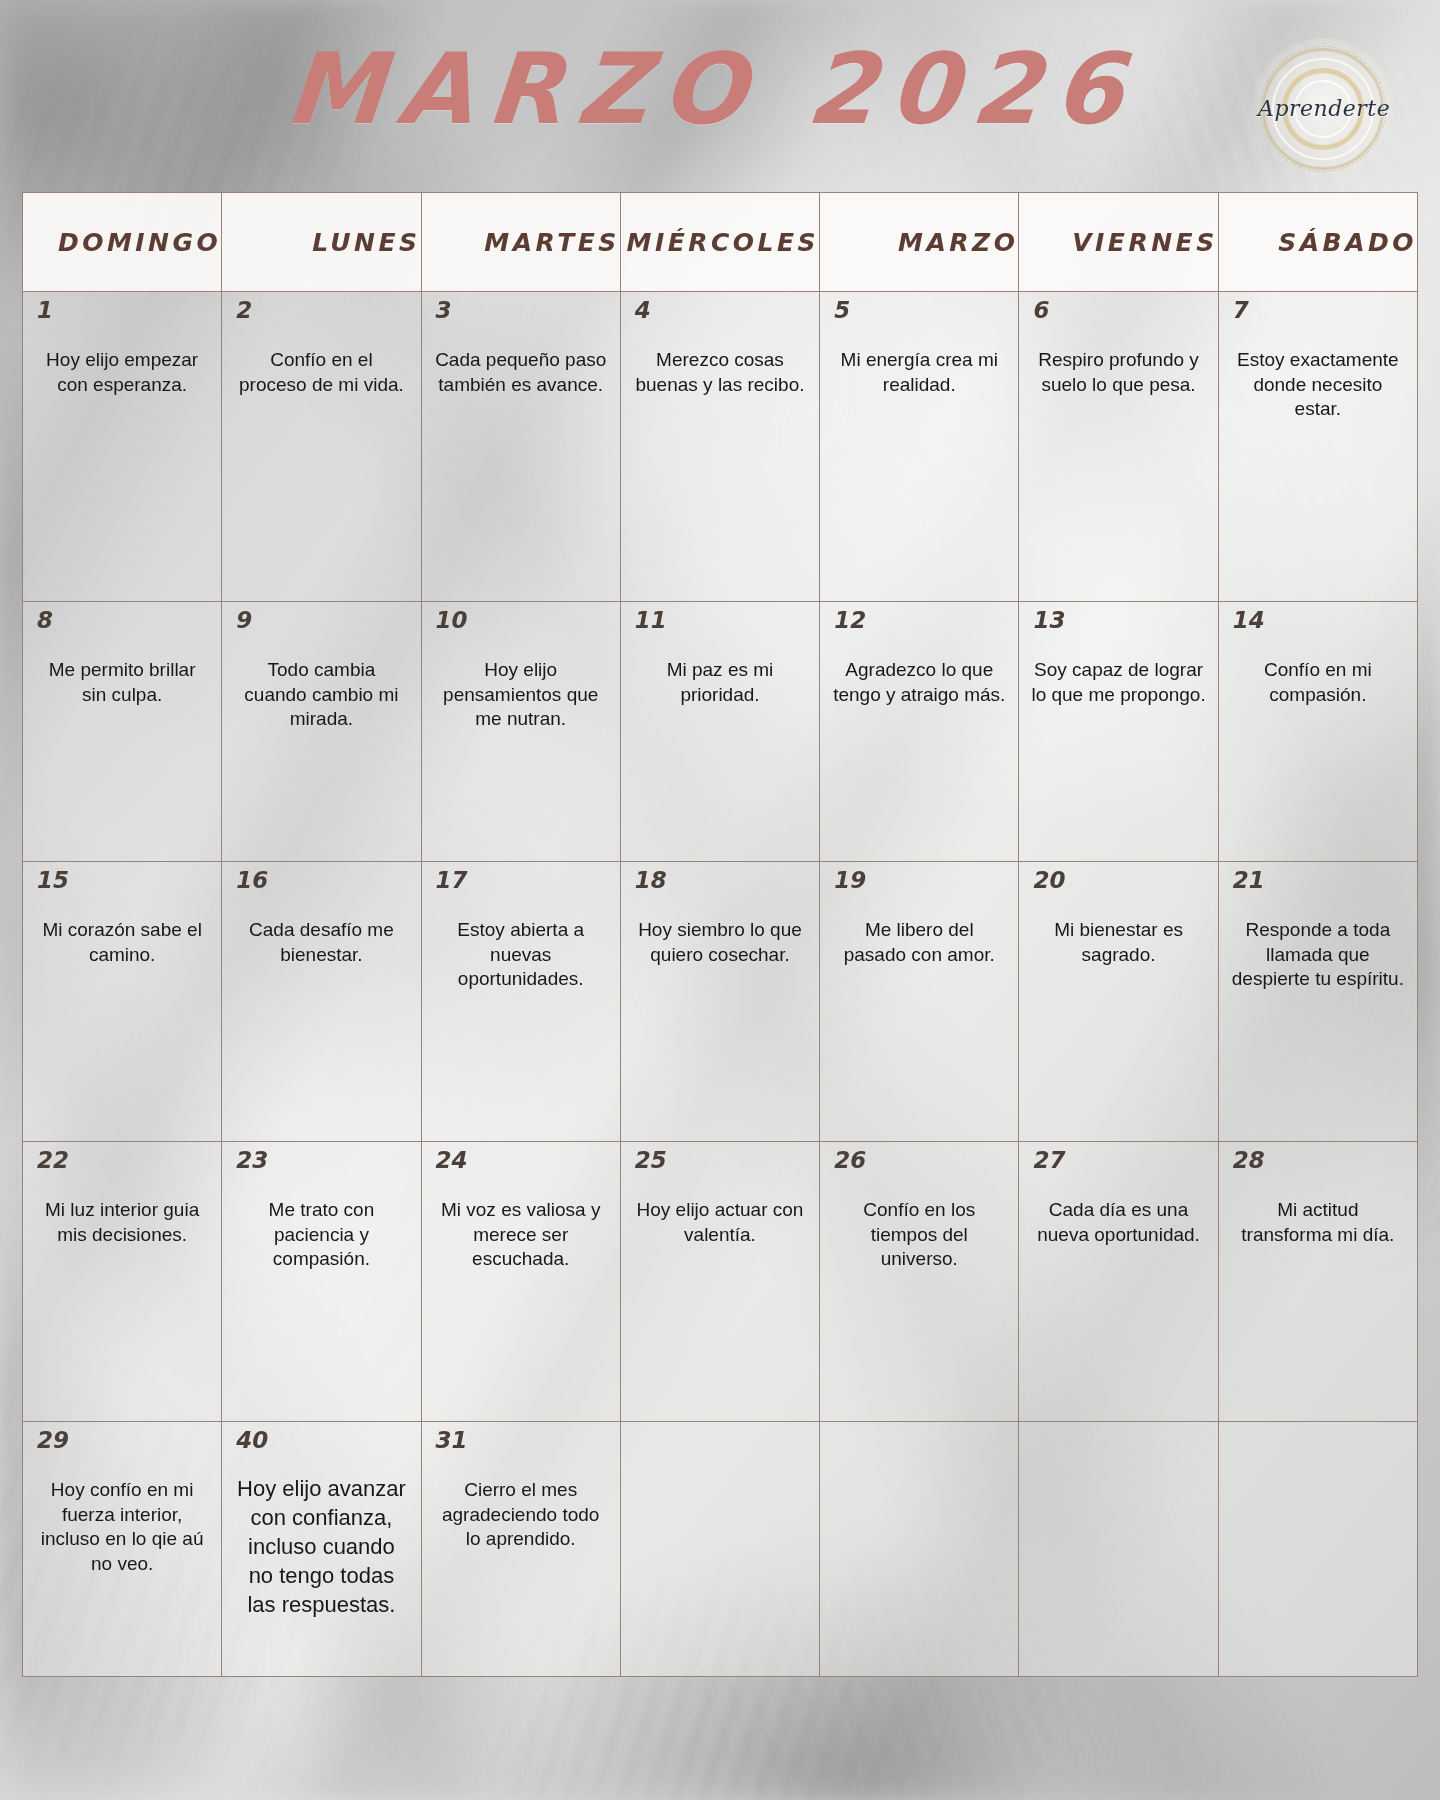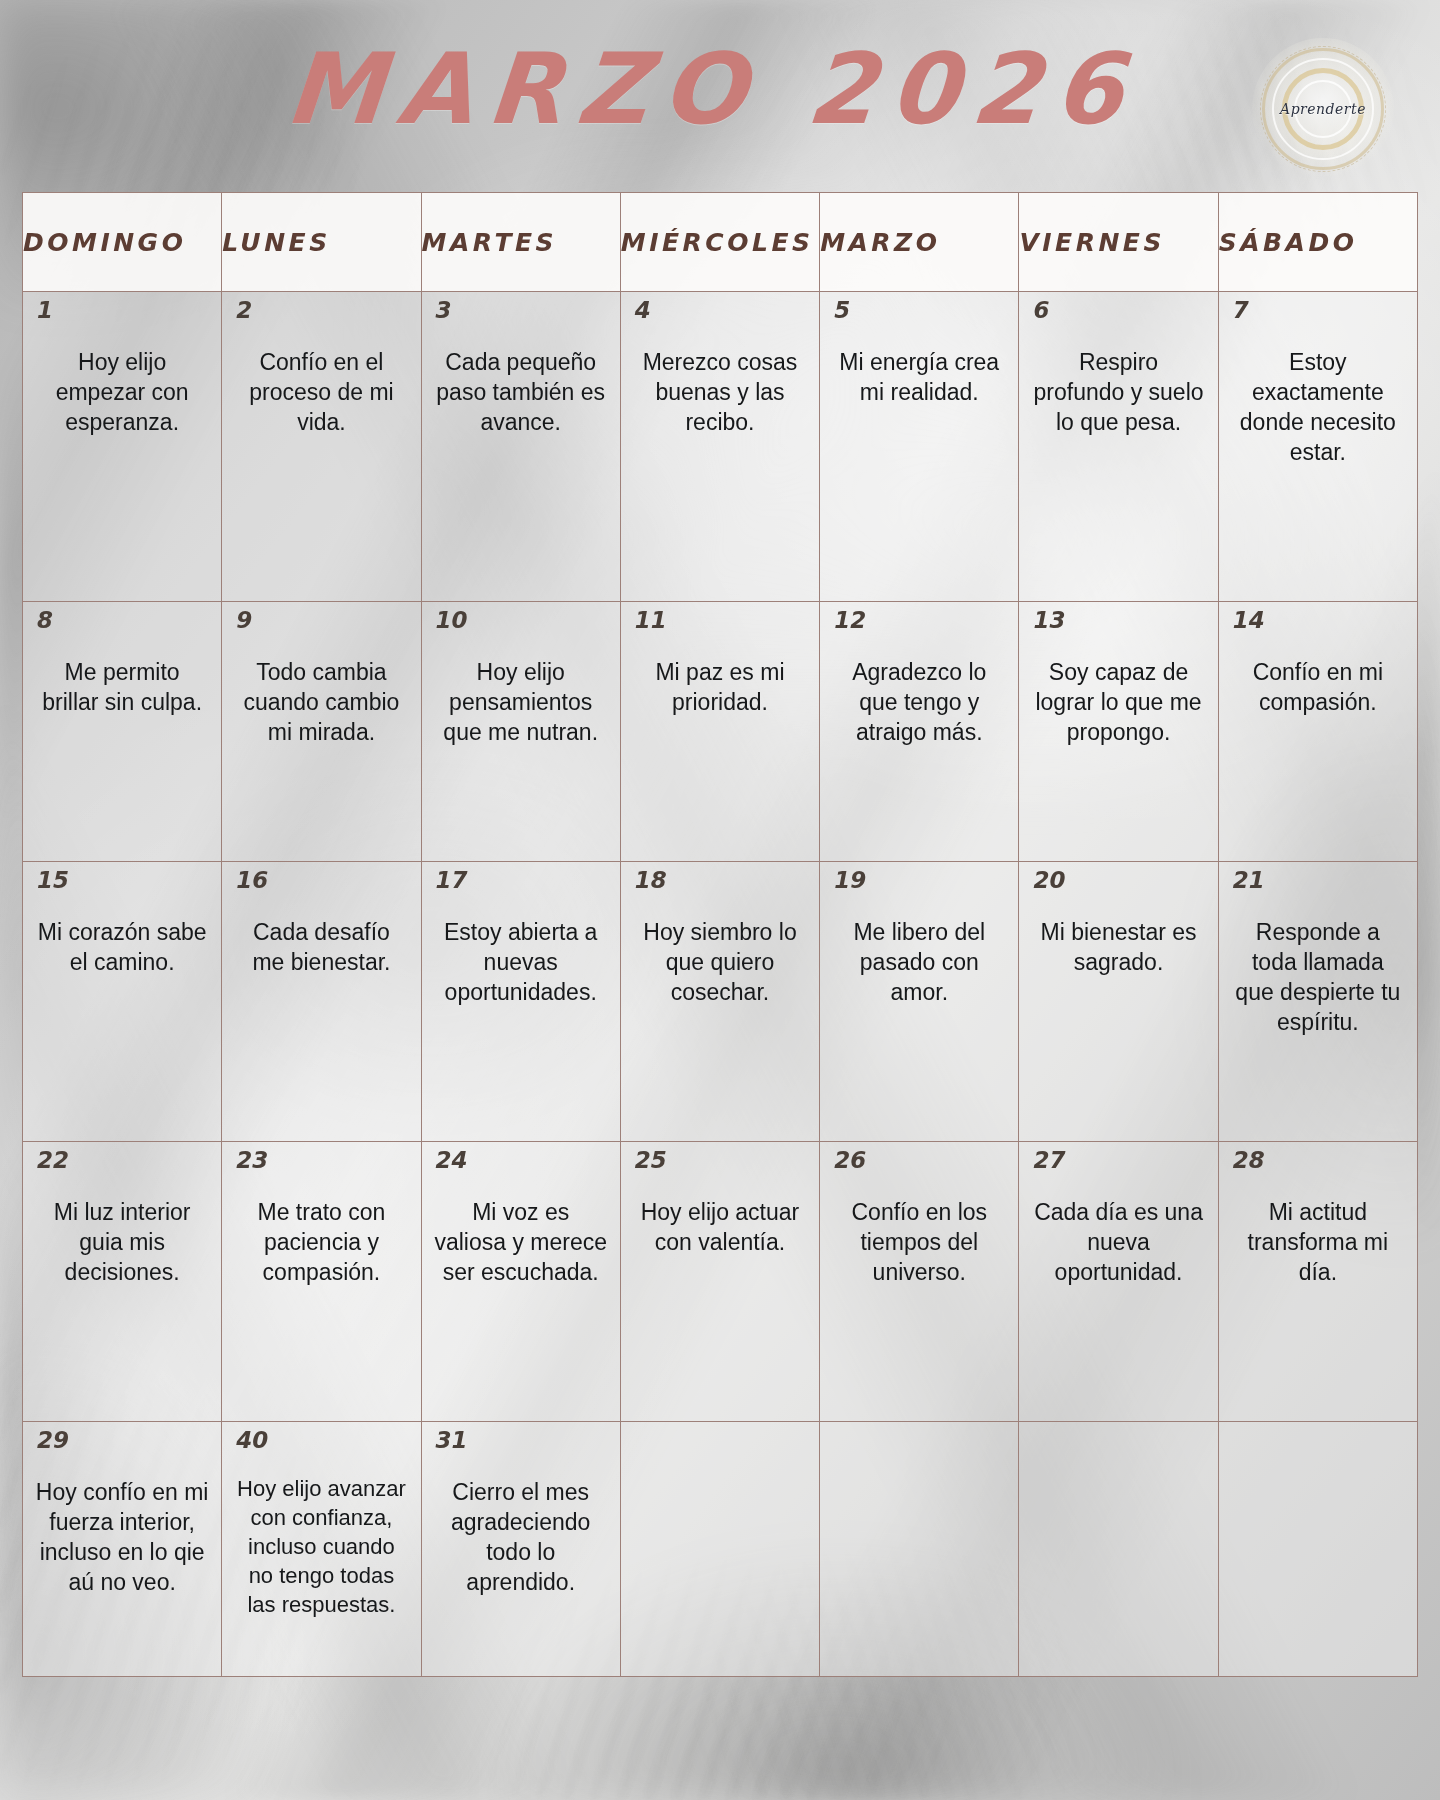--- a/index.html
+++ b/index.html
@@ -98,62 +98,62 @@
   #logo .r1{inset:4px;border:3px solid rgba(200,175,120,.45);}
   #logo .r2{inset:14px;border:2px solid rgba(255,255,255,.75);}
   #logo .r3{inset:24px;border:5px solid rgba(214,186,118,.55);}
   #logo .r4{inset:36px;border:2px solid rgba(255,255,255,.8);}
   #logo .r5{inset:2px;border:1px dashed rgba(190,170,130,.5);}
   #logo .glow{position:absolute;inset:-6px;border-radius:50%;
     background:radial-gradient(circle at 50% 45%, rgba(255,255,255,.75) 0%, rgba(255,252,240,.35) 45%, rgba(255,255,255,0) 72%);}
   #logo .wordmark{
     position:absolute;left:0;right:0;top:50%;transform:translateY(-52%);
     text-align:center;font-family:"DejaVu Serif", serif;font-style:italic;
-    font-size:14px;color:#2d3342;letter-spacing:.5px;
+    font-size:22px;color:#2d3342;letter-spacing:.5px;
     text-shadow:0 1px 1px rgba(255,255,255,.8);
   }
 
   
   #calendar{
     position:absolute;left:22px;top:192px;width:1396px;
     border-collapse:collapse;table-layout:fixed;
   }
   #calendar th,#calendar td{
     border:1px solid #9d8079;
     padding:0;vertical-align:top;
   }
   #calendar th{
     background:rgba(252,251,250,.93);
     height:98px;vertical-align:middle;
   }
   .dow{
     font-family:"DejaVu Sans", sans-serif;
     font-style:italic;font-weight:600;
     font-size:25px;letter-spacing:3.5px;color:#5c3d33;
-    text-align:left;white-space:nowrap;
+    text-align:right;white-space:nowrap;
   }
   #calendar td{
     background:rgba(250,250,250,.40);
     position:relative;
   }
   .r-tall{height:310px;}
   .r-mid{height:260px;}
   .r-low{height:280px;}
   .r-last{height:255px;margin-top:16px;}
   .daynum{
     position:absolute;left:14px;top:7px;
     font-family:"DejaVu Sans", sans-serif;
     font-style:italic;font-weight:600;
     font-size:23px;color:#4a4039;line-height:1;
   }
   .affirm{
     display:block;padding:56px 12px 10px 12px;
     text-align:center;
     font-family:"Liberation Sans", sans-serif;
-    font-size:23px;line-height:1.30;color:#16181a;
+    font-size:19px;line-height:1.30;color:#16181a;
   }
   .affirm.sm{font-size:22px;line-height:1.32;padding-top:52px;}
 </style>
 </head>
 <body>
 
 <div id="page">
 
   <div class="shadow-layer" id="sh-blobs"></div>
   <div class="shadow-layer" id="sh-bands"></div>

